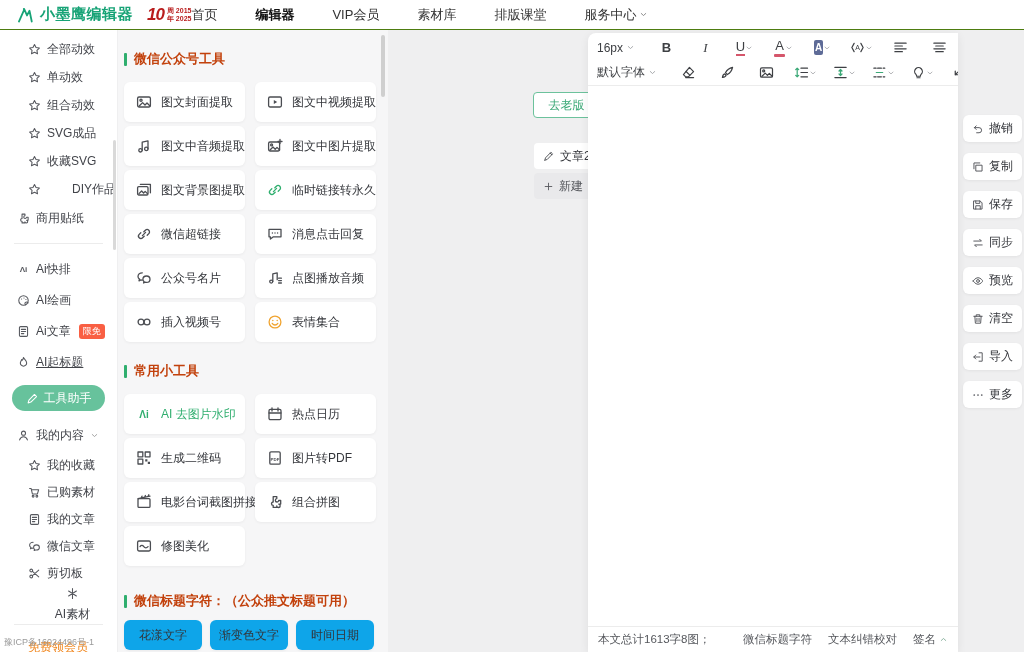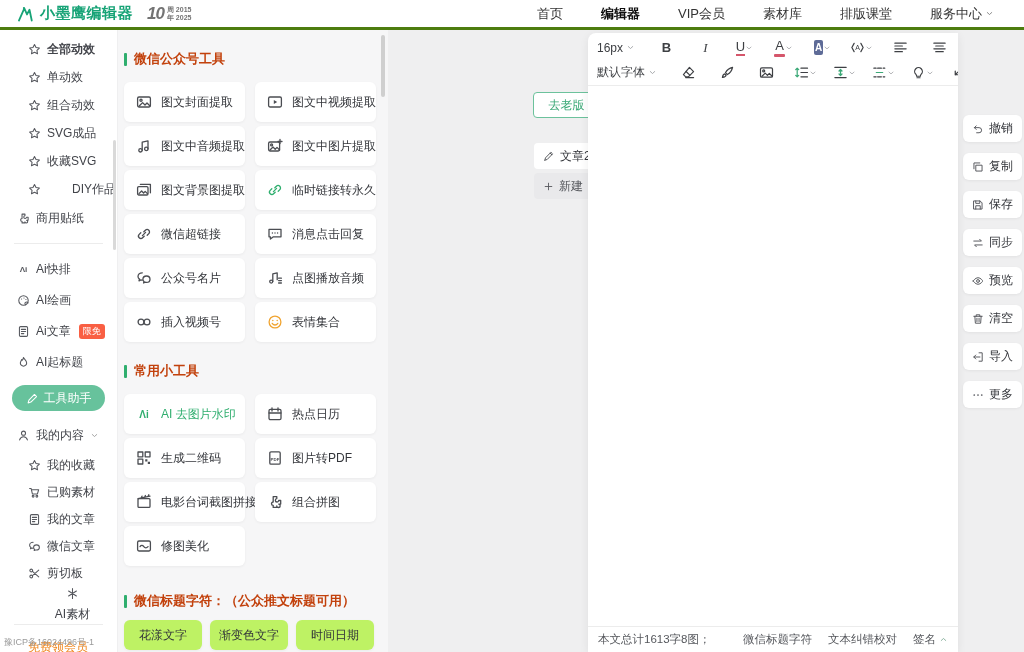--- a/index.html
+++ b/index.html
@@ -1,25 +1,25 @@
 <!DOCTYPE html>
 <html><head>
 <meta charset="utf-8">
 <style>
   html,body{margin:0;padding:0}
   #app{position:relative;width:1024px;height:652px;background:#efeff0;overflow:hidden;
        font-family:"Liberation Sans","DejaVu Sans",sans-serif;color:#333;font-size:12px}
   .icw{display:inline-flex;line-height:0}
   
   .header{position:absolute;top:0;left:0;right:0;height:30px;background:#fff;z-index:6;
-          display:flex;align-items:center;justify-content:space-between;padding:0 30px 0 16px;
-          box-sizing:border-box;border-bottom:3px solid #4d7c0f}
+          display:flex;align-items:center;padding:0 30px 0 16px;
+          box-sizing:border-box;border-bottom:1px solid #4d7c0f}
   .logo{display:flex;align-items:center;gap:6px;cursor:pointer}
   .logo-text{font-size:15px;font-weight:bold;color:#17a376;letter-spacing:.5px}
-  .anniv{display:flex;align-items:center;margin-left:8px;color:#737373}
+  .anniv{display:flex;align-items:center;margin-left:8px;color:#b91c1c}
   .anniv-num{font-size:17px;font-weight:800;font-style:italic;letter-spacing:-1px}
   .anniv-col{display:flex;flex-direction:column;font-size:7px;line-height:8px;margin-left:3px;font-weight:bold;white-space:nowrap}
   .nav{display:flex;gap:38px;align-items:center;font-size:13px;color:#333}
   .nav-item{cursor:pointer;display:flex;align-items:center;gap:3px;white-space:nowrap}
   .nav-item.active{font-weight:bold;color:#101010}
   
   .sidebar{position:absolute;top:30px;left:0;width:117px;bottom:0;background:#fff;z-index:5;
            padding-top:5px;box-sizing:border-box}
   .side-item{display:flex;align-items:center;gap:6px;font-size:12px;color:#42444a;cursor:pointer;white-space:nowrap}
   .side-item .si{color:#56585e}
@@ -34,21 +34,21 @@
   
   .tools{position:absolute;top:30px;left:118px;width:270px;bottom:0;background:#f6f6f7;overflow:hidden;z-index:4}
   .sec-head{display:flex;align-items:center;gap:7px;font-size:13px;font-weight:bold;color:#c2410c;margin-left:6px}
   .sec-bar{width:3px;height:13px;background:#2fae6e;border-radius:1px}
   .cards{display:grid;grid-template-columns:121px 121px;gap:4px 10px;margin:14px 0 0 6px}
   .card{height:40px;background:#fff;border-radius:6px;display:flex;align-items:center;gap:9px;
         padding-left:12px;box-sizing:border-box;font-size:12px;color:#33353a;cursor:pointer;
         box-shadow:0 1px 3px rgba(0,0,0,.05);white-space:nowrap}
   .card .ci{color:#4b4d52}
   .smalls{display:grid;grid-template-columns:78px 78px 78px;gap:8px;margin:10px 0 0 6px}
-  .scard{height:30px;background:#bef264;border-radius:6px;display:flex;align-items:center;justify-content:center;
+  .scard{height:30px;background:#0ea5e9;border-radius:6px;display:flex;align-items:center;justify-content:center;
          font-size:12px;color:#33353a;cursor:pointer;box-shadow:0 1px 3px rgba(0,0,0,.05)}
   .tools-thumb{position:absolute;right:3px;top:5px;width:4px;height:62px;background:#cfcfcf;border-radius:2px}
   .mt-s1{margin-top:20px}.mt-s2{margin-top:20px}.mt-s3{margin-top:26px}
   
   .legacy-btn{position:absolute;left:533px;top:92px;width:67px;height:26px;background:#fff;
               border:1px solid #6cc29c;border-radius:4px;color:#3aa876;font-size:12px;display:flex;
               align-items:center;justify-content:center;z-index:2;box-sizing:border-box;cursor:pointer}
   .tab-article{position:absolute;left:534px;top:143px;width:66px;height:26px;background:#fff;border-radius:4px;
                display:flex;align-items:center;gap:5px;padding-left:9px;font-size:12px;color:#33353a;z-index:2;
                box-sizing:border-box;cursor:pointer}
@@ -130,21 +130,21 @@
               <path d="M4 6.2l4 3.6 4-3.6"></path>
             </svg>
           </span>
         </div>
       </div>
   </div>
 
   <div class="sidebar" id="sideBar">
     <div class="side-thumb"></div>
     <div class="icp">豫ICP备16024496号-1</div>
-  <div class="side-item ind2" style="height: 28px; font-weight: bold;">
+  <div class="side-item ind2" style="height: 28px;">
         <span class="icw si">
           <svg viewBox="0 0 16 16" width="13" height="13" fill="none" stroke="currentColor" stroke-width="1.3" stroke-linecap="round" stroke-linejoin="round">
             <path d="M8 1.9l1.9 3.7 4.1.6-3 2.9.7 4.1L8 11.3l-3.7 1.9.7-4.1-3-2.9 4.1-.6z"></path>
           </svg>
         </span>
         <span>全部动效</span>
       </div>
       <div class="side-item ind2" style="height: 28px;">
         <span class="icw si">
           <svg viewBox="0 0 16 16" width="13" height="13" fill="none" stroke="currentColor" stroke-width="1.3" stroke-linecap="round" stroke-linejoin="round">
@@ -217,21 +217,21 @@
       <div class="side-item ind1" style="height: 31px;">
         <span class="icw si">
           <svg viewBox="0 0 16 16" width="13" height="13" fill="none" stroke="currentColor" stroke-width="1.3" stroke-linecap="round" stroke-linejoin="round">
             <rect x="3" y="2" width="10" height="12" rx="1.4"></rect>
             <path d="M5.4 5.4h5.2M5.4 8h5.2M5.4 10.6h3"></path>
           </svg>
         </span>
         <span>Ai文章</span>
         <span class="badge">限免</span>
       </div>
-      <div class="side-item ind1" style="height: 31px;">
+      <div class="side-item ind1" style="height: 31px; text-decoration: underline;">
         <span class="icw si">
           <svg viewBox="0 0 16 16" width="13" height="13" fill="none" stroke="currentColor" stroke-width="1.3" stroke-linecap="round" stroke-linejoin="round">
             <path d="M8 1.8c.8 2.2 3.9 3.4 3.9 6.8a3.9 3.9 0 1 1-7.8 0c0-1.8 1.2-2.9 1.7-4.3.5 1 1.3 1.6 2.2-2.5z"></path>
           </svg>
         </span>
         <span>AI起标题</span>
       </div>
       <div class="pill">
         <span class="icw" style="color: rgb(255, 255, 255);">
           <svg viewBox="0 0 16 16" width="13" height="13" fill="none" stroke="currentColor" stroke-width="1.3" stroke-linecap="round" stroke-linejoin="round">

